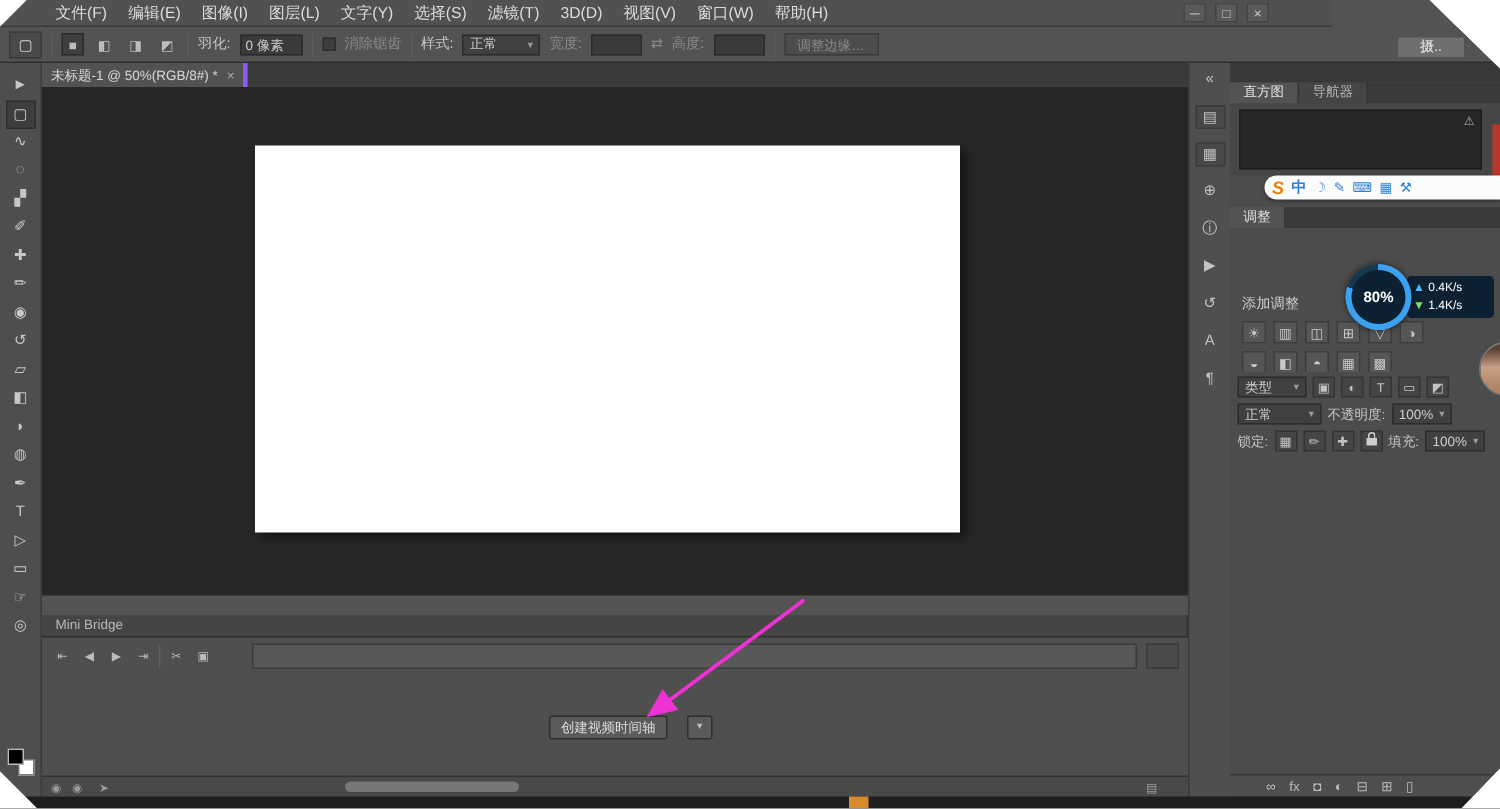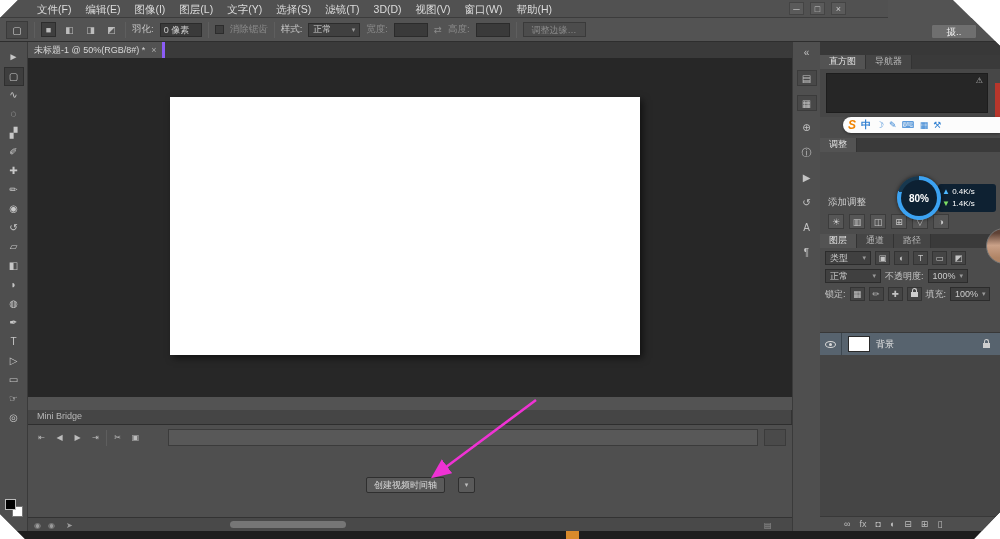--- a/index.html
+++ b/index.html
@@ -289,25 +289,20 @@
       </span>
       <span class="adj-row" style="top:62px;">
         <span class="adj-ico">◐</span>
         <span class="adj-ico">▨</span>
         <span class="adj-ico">◔</span>
         <span class="adj-ico">◕</span>
         <span class="adj-ico">▣</span>
       </span>
     </span>
 
-    <span class="tabs-row" style="top:192px;">
-      <span class="ptab active">图层</span>
-      <span class="ptab">通道</span>
-      <span class="ptab">路径</span>
-    </span>
 
     <span class="layers-body">
       <span class="lrow" style="top:2px; height:16px;">
         <span class="dd" style="width:46px;">
           <span>类型</span>
           <span class="caret">▾</span>
         </span>
         <span class="fil-ico">▣</span>
         <span class="fil-ico">◐</span>
         <span class="fil-ico">T</span>
@@ -330,32 +325,20 @@
         <span class="fil-ico">▦</span>
         <span class="fil-ico">✏</span>
         <span class="fil-ico">✚</span>
         <span class="fil-ico"><span class="lock"></span></span>
         <span>填充:</span>
         <span class="dd" style="width:40px;">
           <span>100%</span>
           <span class="caret">▾</span>
         </span>
       </span>
-      <span class="layers-list">
-        <span class="layer-row">
-          <span class="eye-cell">
-            <span class="eye"></span>
-          </span>
-          <span class="thumb"></span>
-          <span class="layer-name">背景</span>
-          <span style="margin-left:auto; margin-right:10px;">
-            <span class="lock"></span>
-          </span>
-        </span>
-      </span>
     </span>
 
     <span class="panel-bottom">
       <span class="pb-ico">∞</span>
       <span class="pb-ico">fx</span>
       <span class="pb-ico">◘</span>
       <span class="pb-ico">◐</span>
       <span class="pb-ico">⊟</span>
       <span class="pb-ico">⊞</span>
       <span class="pb-ico">▯</span>

